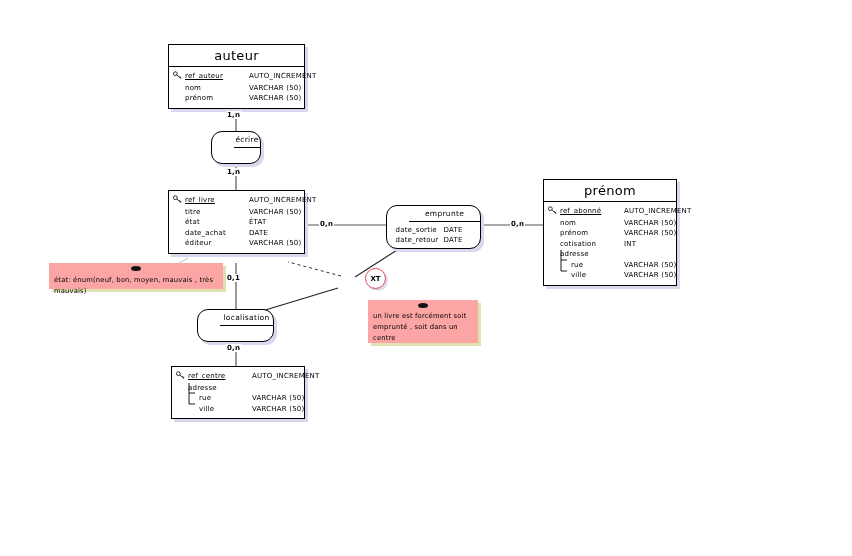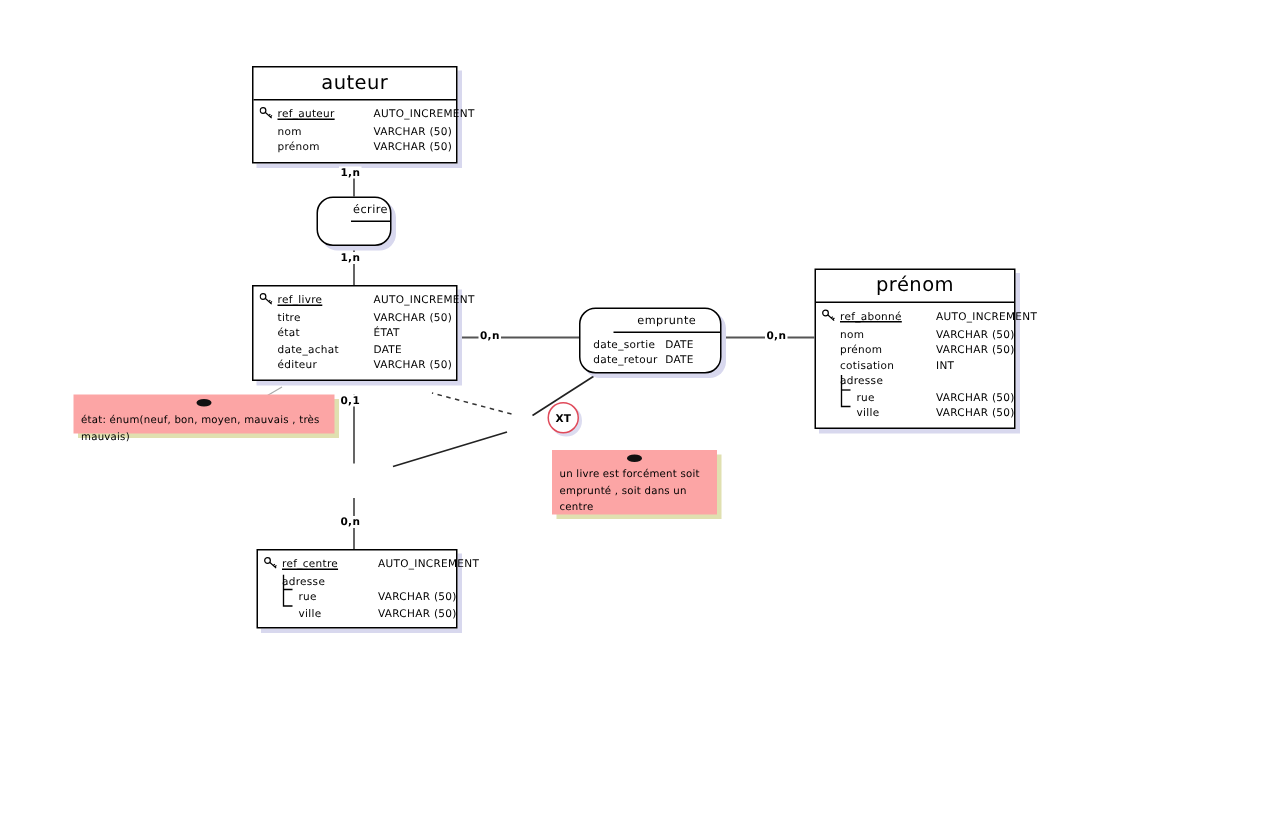--- a/index.html
+++ b/index.html
@@ -326,20 +326,24 @@
         <span class="attr-name indent">ville</span>
         <span class="attr-type">VARCHAR (50)</span>
       </div>
       <svg style="position:absolute; left:16px; top:48px;" width="8" height="24">
         <path d="M1 0 L1 21 L7 21" stroke="#000" stroke-width="0.9" fill="none"></path>
         <path d="M1 10 L7 10" stroke="#000" stroke-width="0.9" fill="none"></path>
       </svg>
     </div>
   </div>
 
+  <div class="relation" style="left:197px; top:309px; width:77px;">
+    <div class="relation-title">localisation</div>
+    <div class="relation-body empty"></div>
+  </div>
 
   <div class="entity" style="left:171px; top:366px; width:134px;">
     <div class="entity-body">
       <div class="attr-row">
         <span class="attr-key">
           <svg class="key-icon" viewBox="0 0 10 10">
               <circle cx="2.6" cy="3" r="2.1" fill="none" stroke="#000" stroke-width="0.9"></circle>
               <path d="M4.2 4.3 L9 8.6 M7 6.6 L8 5.6 M8.2 7.6 L9.2 6.6" stroke="#000" stroke-width="0.9" fill="none"></path>
             </svg>
         </span>
@@ -369,21 +373,21 @@
   </div>
 
   <div class="xt-circle" style="left:338px; top:268px;margin-left:27px;">
     <span>XT</span>
   </div>
 
   <div class="card" style="left:226px; top:111px;">1,n</div>
   <div class="card" style="left:226px; top:168px;">1,n</div>
   <div class="card" style="left:319px; top:220px;">0,n</div>
   <div class="card" style="left:510px; top:220px;">0,n</div>
-  <div class="card" style="left:226px; top:263px;">0,1</div>
+  <div class="card" style="left:226px; top:274px;">0,1</div>
   <div class="card" style="left:226px; top:344px;">0,n</div>
 
   <div class="note" style="left:2px; top:263px; width:174px; height:26px;">
     <span class="note-pin"></span>
     <div class="note-text one-line">état: énum(neuf, bon, moyen, mauvais , très mauvais)</div>
   </div>
 
   <div class="note" style="left:321px; top:300px; width:110px; height:43px;">
     <span class="note-pin"></span>
     <div class="note-text">un livre est forcément soit

